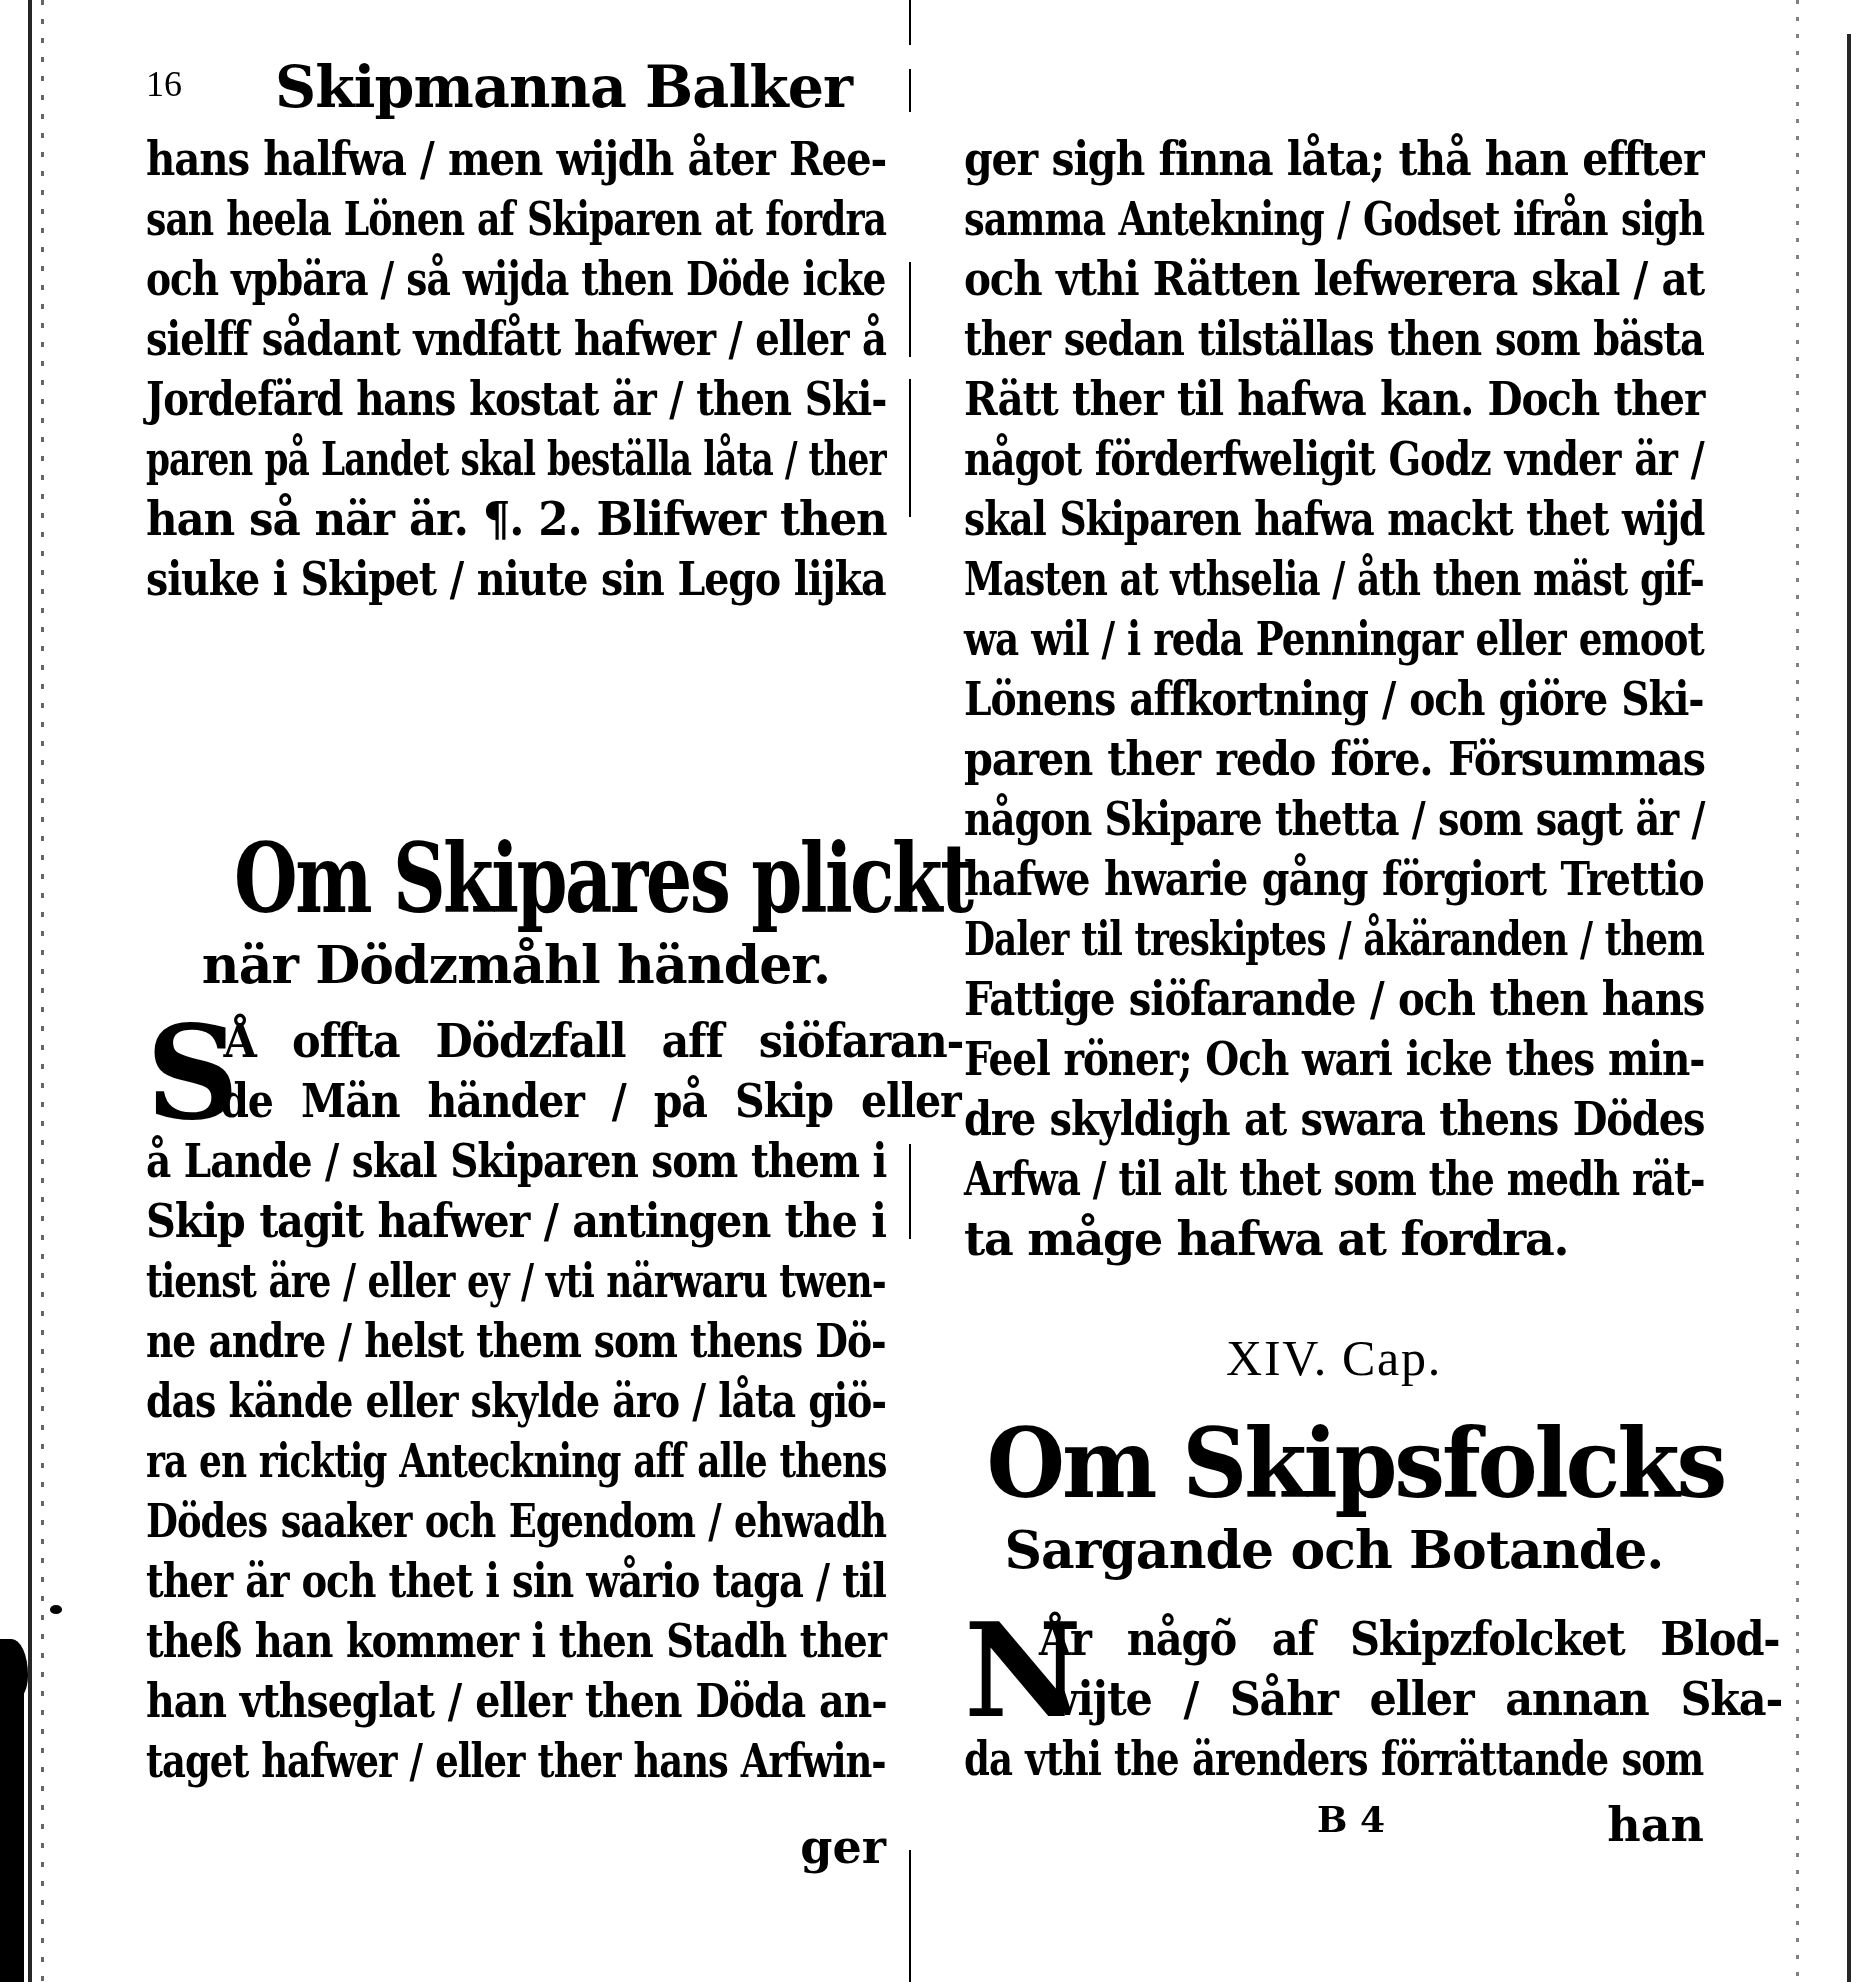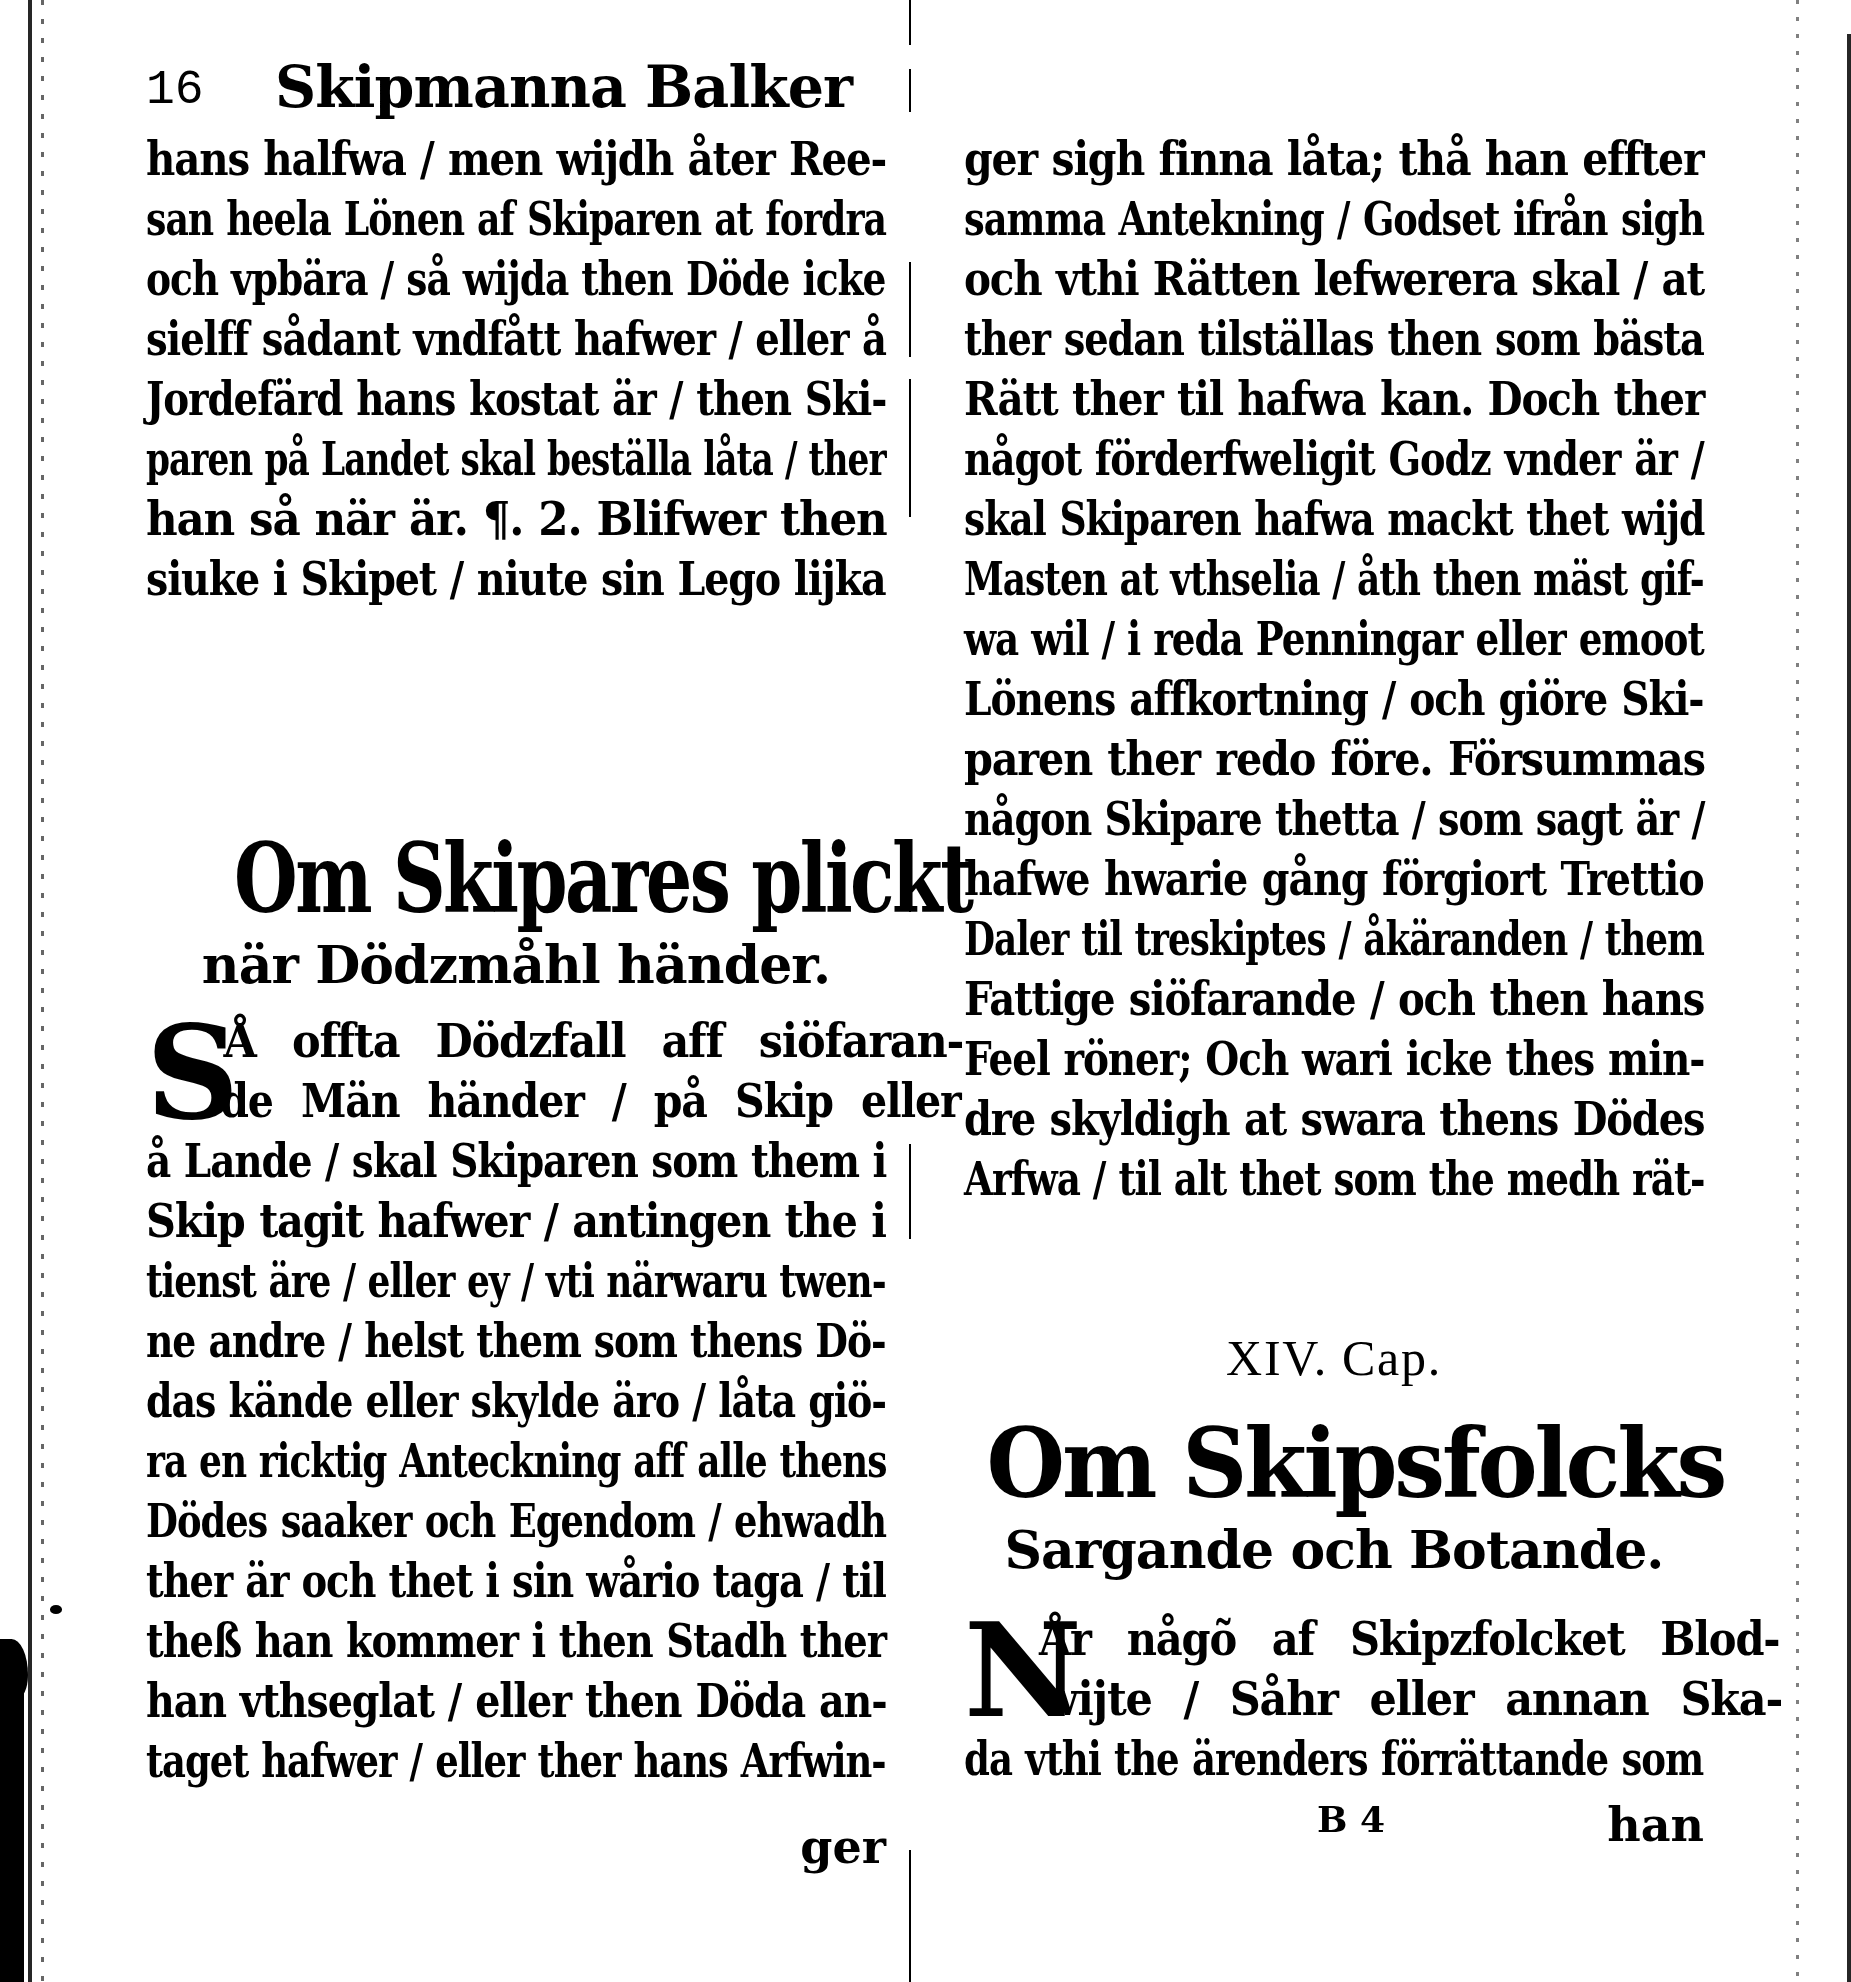--- a/index.html
+++ b/index.html
@@ -19,21 +19,21 @@
   .gutter-line { position: absolute; left: 909px; width: 1.7px; background: #000; }
   .edge-right-line { position: absolute; left: 1847px; top: 34px; width: 4.3px; height: 1948px; background: #000; opacity: 0.85; }
   .edge-right-dots { position: absolute; left: 1796px; top: 0; width: 2.6px; height: 1982px;
     background: repeating-linear-gradient(to bottom, #000 0 4.3px, transparent 4.3px 17px); opacity: 0.5; }
 
   .page { position: absolute; top: 0; height: 1982px; }
   .page-left  { left: 146px; width: 740px; }
   .page-right { left: 964px; width: 740px; }
 
   .running-head { position: absolute; top: 53px; left: 0; right: 0; height: 69px; }
-  .folio { position: absolute; top: 10.3px; font-size: 48px; font-family: Liberation Mono, monospace; }
+  .folio { position: absolute; top: 10.3px; font-size: 36px; font-family: Liberation Serif, serif; }
   .head-title { position: absolute; top: 0; font-size: 57px; font-weight: bold;
     font-family: "DejaVu Serif", serif; letter-spacing: -0.9px; }
 
   .body-text { position: absolute; left: 0; right: 0; }
   .line {
     height: 60px; line-height: 60px; font-size: 46px; font-weight: bold;
     font-family: "DejaVu Serif", serif; letter-spacing: -1.3px;
     white-space: nowrap; text-align: justify; text-align-last: justify;
     transform-origin: left center;
   }
@@ -129,20 +129,21 @@
     <div class="line" style="transform: scaleX(0.811); width: 912px;">wa wil / i reda Penningar eller emoot</div>
     <div class="line" style="transform: scaleX(0.853); width: 867px;">Lönens affkortning / och giöre Ski-</div>
     <div class="line" style="transform: scaleX(0.899); width: 824px;">paren ther redo före. Försummas</div>
     <div class="line" style="transform: scaleX(0.831); width: 891px;">någon Skipare thetta / som sagt är /</div>
     <div class="line" style="transform: scaleX(0.862); width: 858px;">hafwe hwarie gång förgiort Trettio</div>
     <div class="line" style="transform: scaleX(0.778); width: 951px;">Daler til treskiptes / åkäranden / them</div>
     <div class="line" style="transform: scaleX(0.873); width: 848px;">Fattige siöfarande / och then hans</div>
     <div class="line" style="transform: scaleX(0.848); width: 873px;">Feel röner; Och wari icke thes min-</div>
     <div class="line" style="transform: scaleX(0.87); width: 851px;">dre skyldigh at swara thens Dödes</div>
     <div class="line" style="transform: scaleX(0.812); width: 912px;">Arfwa / til alt thet som the medh rät-</div>
+    <div class="line last">ta måge hafwa at fordra.</div>
   </div>
 
   <div class="cap-num" style="top:1329px">XIV. Cap.</div>
   <div class="cap-title big" style="top: 1407px; transform: scaleX(0.939);">Om Skipsfolcks</div>
   <div class="cap-title sub" style="top:1519px">Sargande och Botande.</div>
 
   <div class="body-text" style="top:1609px">
     <div class="dropcap-row">
       <span class="dropcap">N</span>
       <div class="line indented" style="transform: scaleX(0.904); width: 819px;">År någõ af Skipzfolcket Blod-</div>

